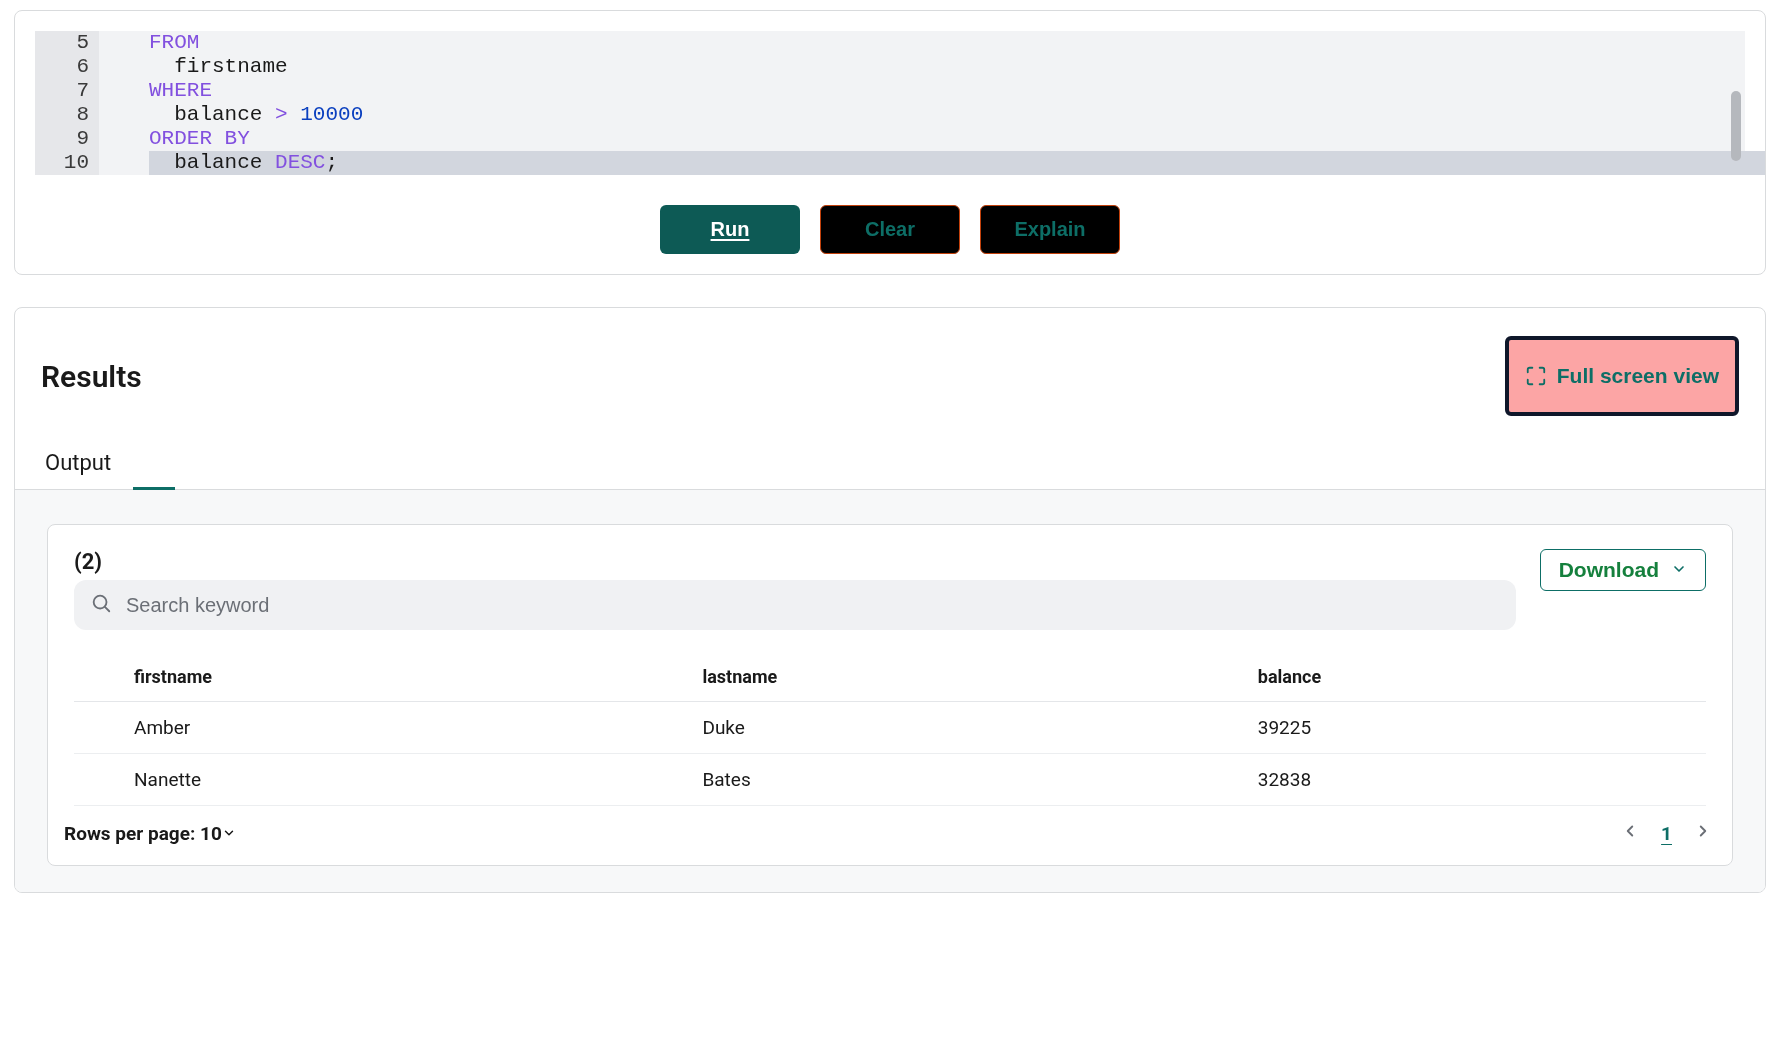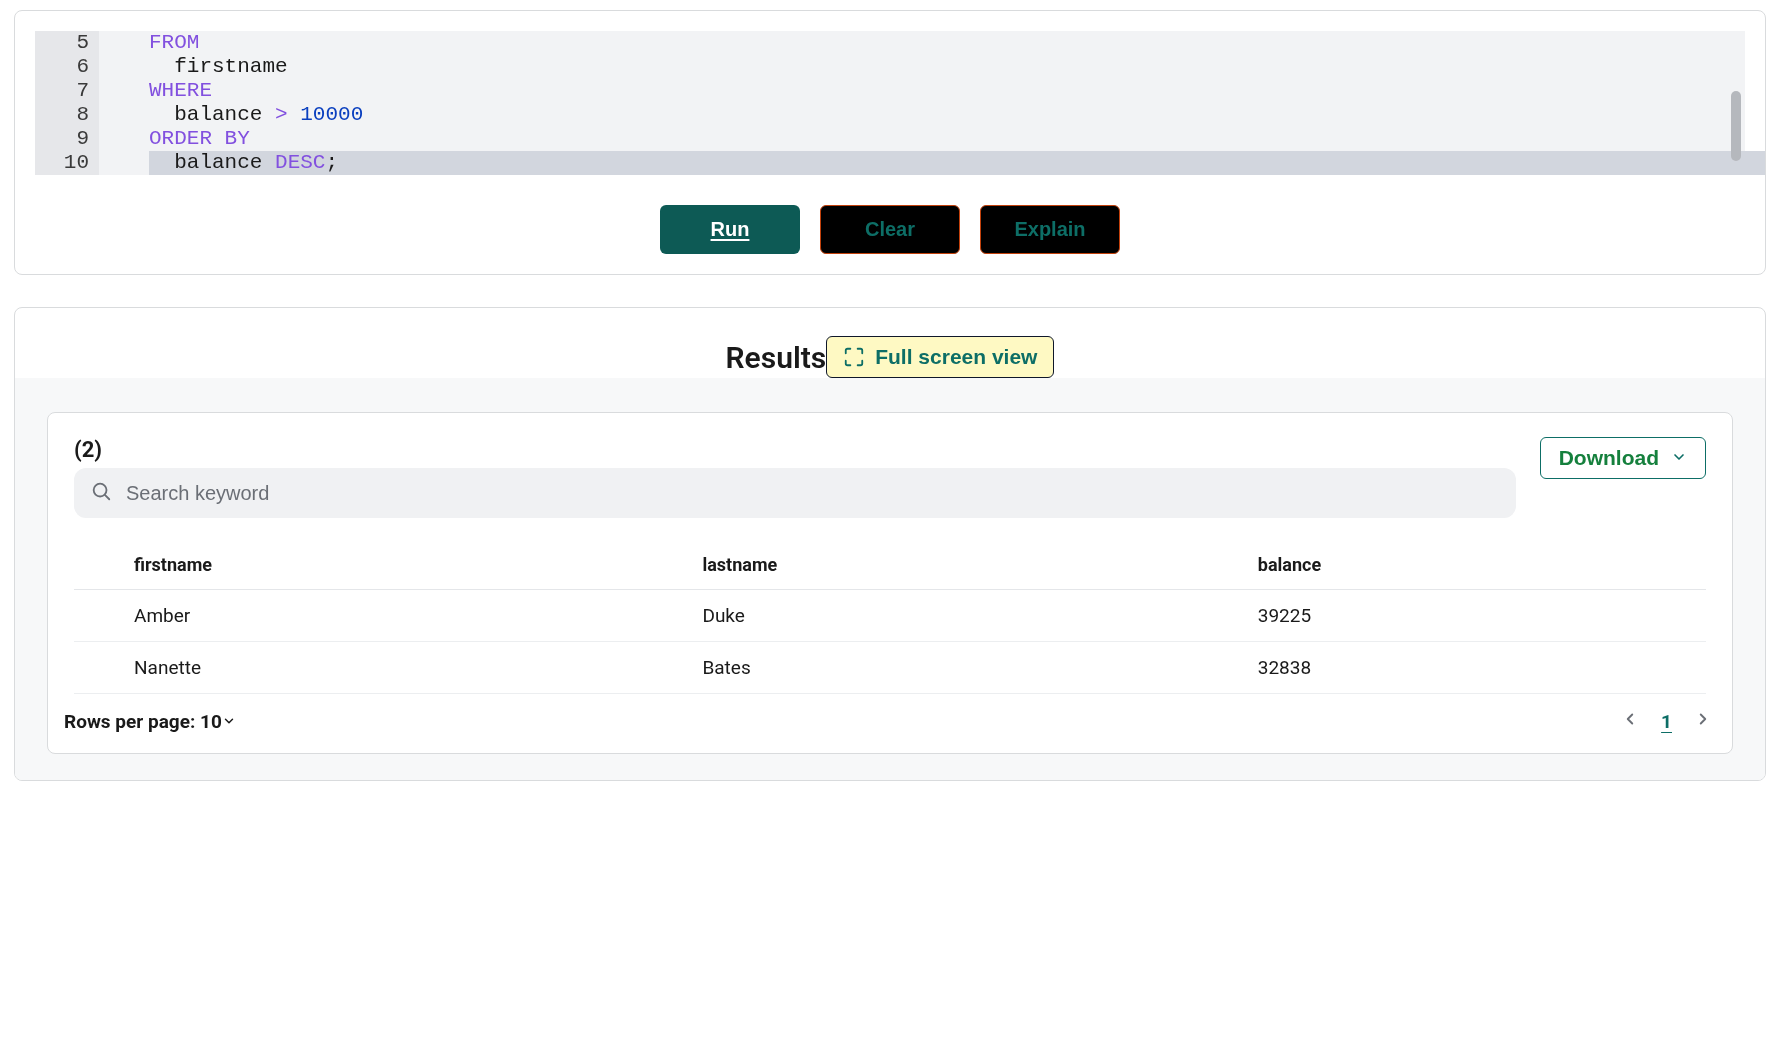--- a/index.html
+++ b/index.html
@@ -82,39 +82,39 @@
     background: #000000;
     color: #0d6e66;
     border: 1px solid #c2410c;
   }
   
   .results-panel {
     padding: 0;
   }
   .results-header {
     display: flex;
-    justify-content: center;
+    justify-content: space-between;
     align-items: center;
     padding: 28px 26px 0 26px;
   }
   .results-title {
     font-size: 30px;
     font-weight: 600;
     color: #1a1a1a;
   }
   .fullscreen-btn {
     display: flex;
     align-items: center;
     gap: 10px;
     font-size: 21px;
     font-weight: 700;
     color: #0d6e66;
-    border: 1px solid #0f172a;
-    background: #fef9c3;
-    padding: 8px 16px;
+    border: 4px solid #0f172a;
+    background: #fca5a5;
+    padding: 24px 16px;
     border-radius: 6px;
     cursor: pointer;
   }
   .fullscreen-btn svg { display:block; }
   .tabs {
     display: flex;
     border-bottom: 1px solid #d9dbdd;
     padding: 0 26px;
     margin-top: 22px;
   }
@@ -282,20 +282,23 @@
           <path d="M3 8V5a2 2 0 0 1 2-2h3"></path>
           <path d="M21 8V5a2 2 0 0 0-2-2h-3"></path>
           <path d="M3 16v3a2 2 0 0 0 2 2h3"></path>
           <path d="M21 16v3a2 2 0 0 1-2 2h-3"></path>
         </svg>
       </span>
       <span>Full screen view</span>
     </button>
   </div>
 
+  <div class="tabs">
+    <div class="tab active">Output</div>
+  </div>
 
   <div class="output-body">
     <div class="result-card">
 
       <div class="result-top">
         <div class="result-left">
           <div class="count-label">(2)</div>
           <div class="search-box">
             <span>
               <svg width="22" height="22" viewBox="0 0 24 24" fill="none" stroke="#6b6f76" stroke-width="2" stroke-linecap="round" stroke-linejoin="round">

